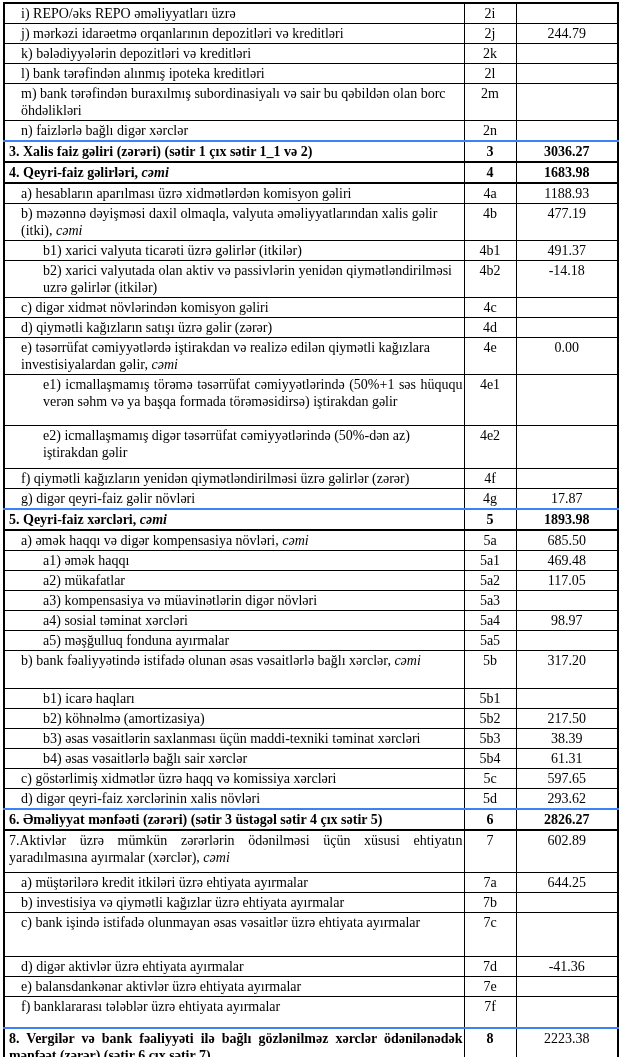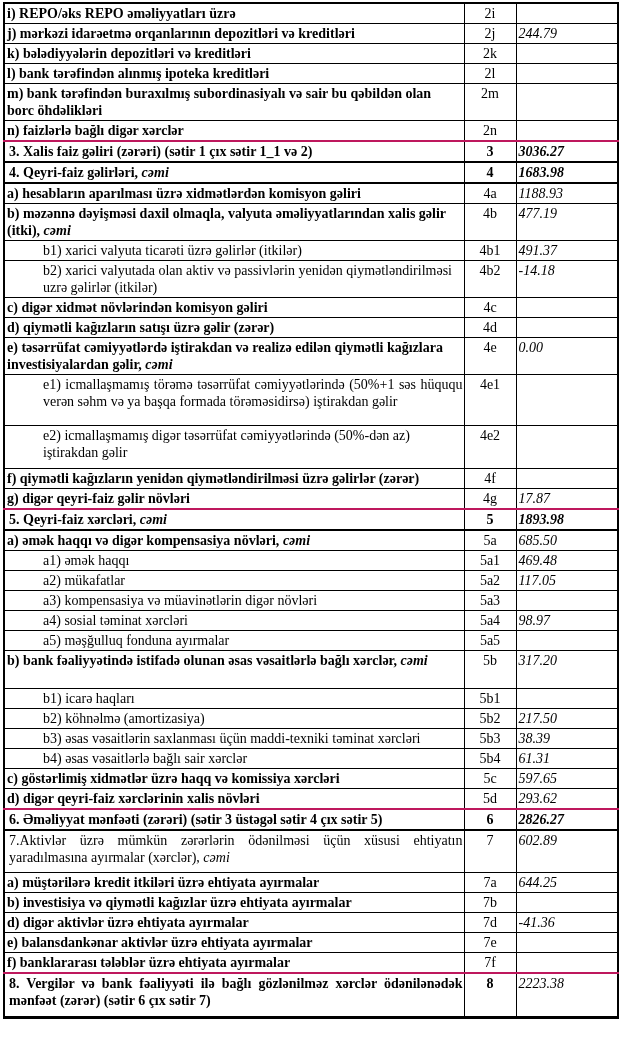--- a/index.html
+++ b/index.html
@@ -23,37 +23,36 @@
   }
   table.fin td{
     border:1px solid #000;
     padding:1px 2px;
     vertical-align:top;
     overflow:hidden;
     word-wrap:break-word;
   }
   td.desc{ text-align:left; }
   td.desc.ind0{ padding-left:4px; }
-  td.desc.ind1{ padding-left:2px;font-weight:bold; }
+  td.desc.ind1{ padding-left:16px; }
   td.desc.ind2{ padding-left:38px; }
   td.desc.just{ text-align:justify; padding-right:1px; }
   td.code{
     text-align:center;
     vertical-align:middle;
     padding:0 1px;
   }
   td.val{
-    text-align:left;
+    text-align:center;
     padding-right:3px;
-    font-style:italic;
   }
   .b{ font-weight:bold; }
   i.em{ font-style:italic; }
   tr.section td{
-    border-top:2px solid #be185d;
+    border-top:2px solid #3b82f6;
     border-bottom:2px solid #000;
   }
 </style>
 </head>
 <body>
 
 <div class="page">
   <table class="fin">
     <colgroup>
       <col style="width:460px">
@@ -239,31 +238,36 @@
         <tr style="height: 20px;">
           <td class="desc ind1"><span>a) müştərilərə kredit itkiləri üzrə ehtiyata ayırmalar</span></td>
           <td class="code">7a</td>
           <td class="val">644.25</td>
         </tr>
         <tr style="height: 20px;">
           <td class="desc ind1"><span>b) investisiya və qiymətli kağızlar üzrə ehtiyata ayırmalar</span></td>
           <td class="code">7b</td>
           <td class="val"></td>
         </tr>
+        <tr style="height: 44px;">
+          <td class="desc ind1"><span>c) bank işində istifadə olunmayan əsas vəsaitlər üzrə ehtiyata ayırmalar</span></td>
+          <td class="code">7c</td>
+          <td class="val"></td>
+        </tr>
         <tr style="height: 20px;">
           <td class="desc ind1"><span>d) digər aktivlər üzrə ehtiyata ayırmalar</span></td>
           <td class="code">7d</td>
           <td class="val">-41.36</td>
         </tr>
         <tr style="height: 20px;">
           <td class="desc ind1"><span>e) balansdankənar aktivlər üzrə ehtiyata ayırmalar</span></td>
           <td class="code">7e</td>
           <td class="val"></td>
         </tr>
-        <tr style="height: 20px;">
+        <tr style="height: 32px;">
           <td class="desc ind1"><span>f) banklararası tələblər üzrə ehtiyata ayırmalar</span></td>
           <td class="code">7f</td>
           <td class="val"></td>
         </tr>
         <tr class="section" style="height: 45px;">
           <td class="desc ind0 b just"><span>8. Vergilər və bank fəaliyyəti ilə bağlı gözlənilməz xərclər ödənilənədək mənfəət (zərər) (sətir 6 çıx sətir 7)</span></td>
           <td class="code b">8</td>
           <td class="val">2223.38</td>
         </tr>
       </tbody>

